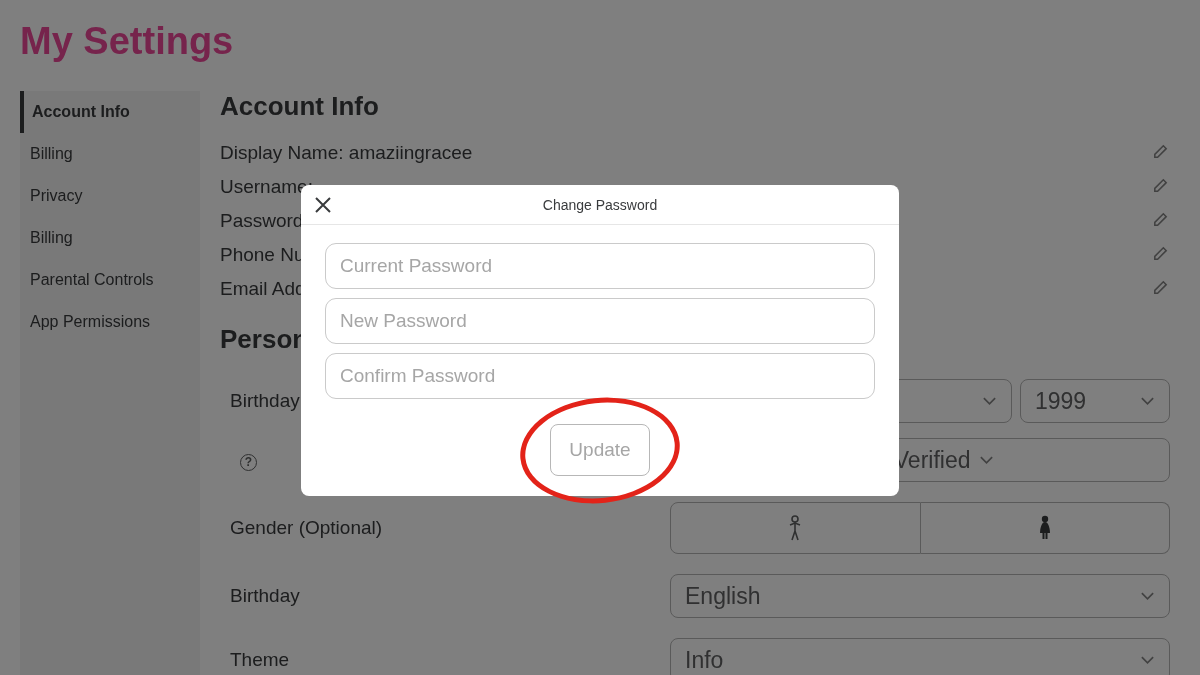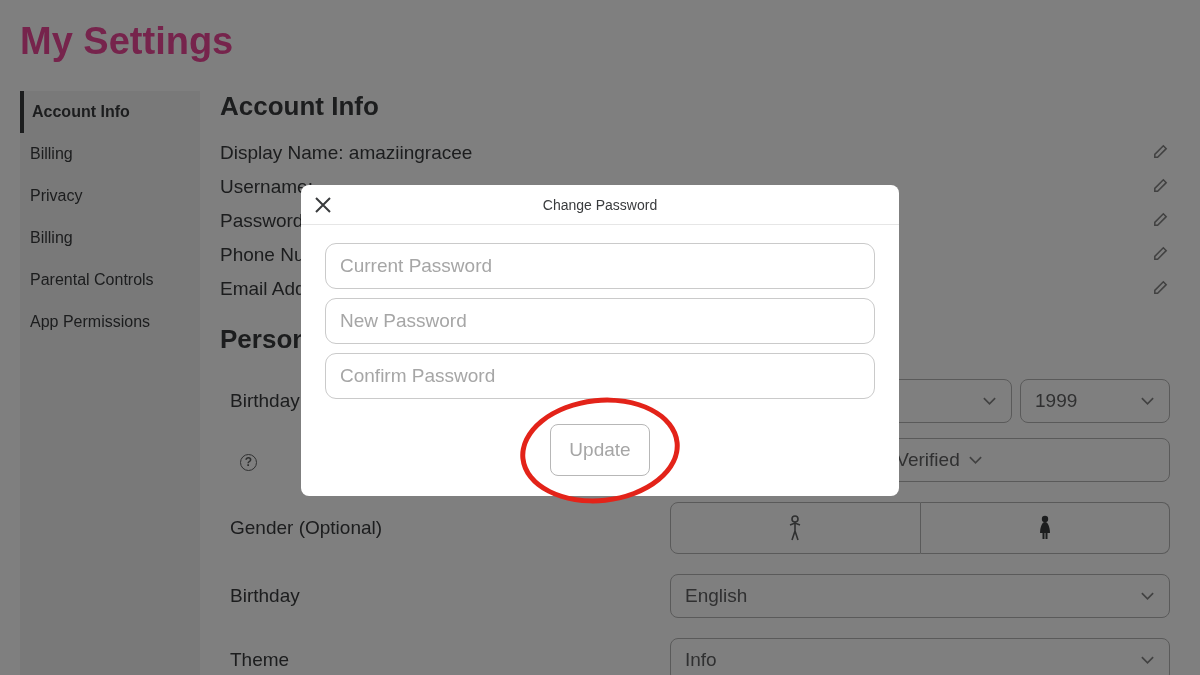--- a/index.html
+++ b/index.html
@@ -93,21 +93,21 @@
     }
     .fake-select {
       flex: 1;
       height: 44px;
       border: 1px solid #b4b4b4;
       border-radius: 8px;
       display: flex;
       align-items: center;
       justify-content: space-between;
       padding: 0 14px;
-      font-size: 19px;
+      font-size: 23px;
       color: #606162;
       background: #fff;
       cursor: pointer;
     }
     .chevron-down {
       width: 15px;
       height: 10px;
     }
     .chevron-down path {
       stroke: #838383;

